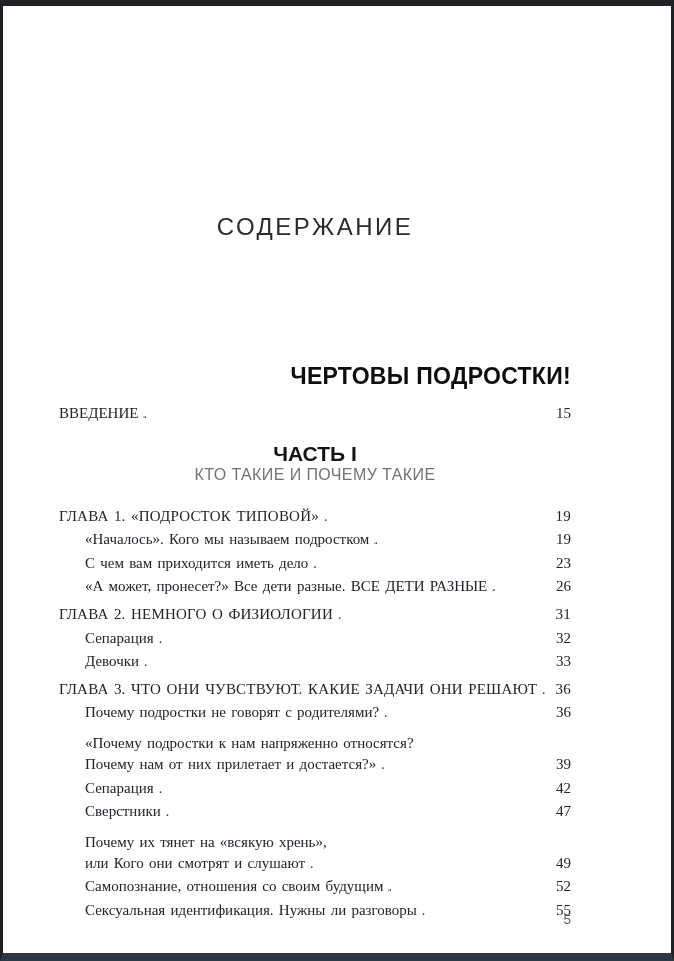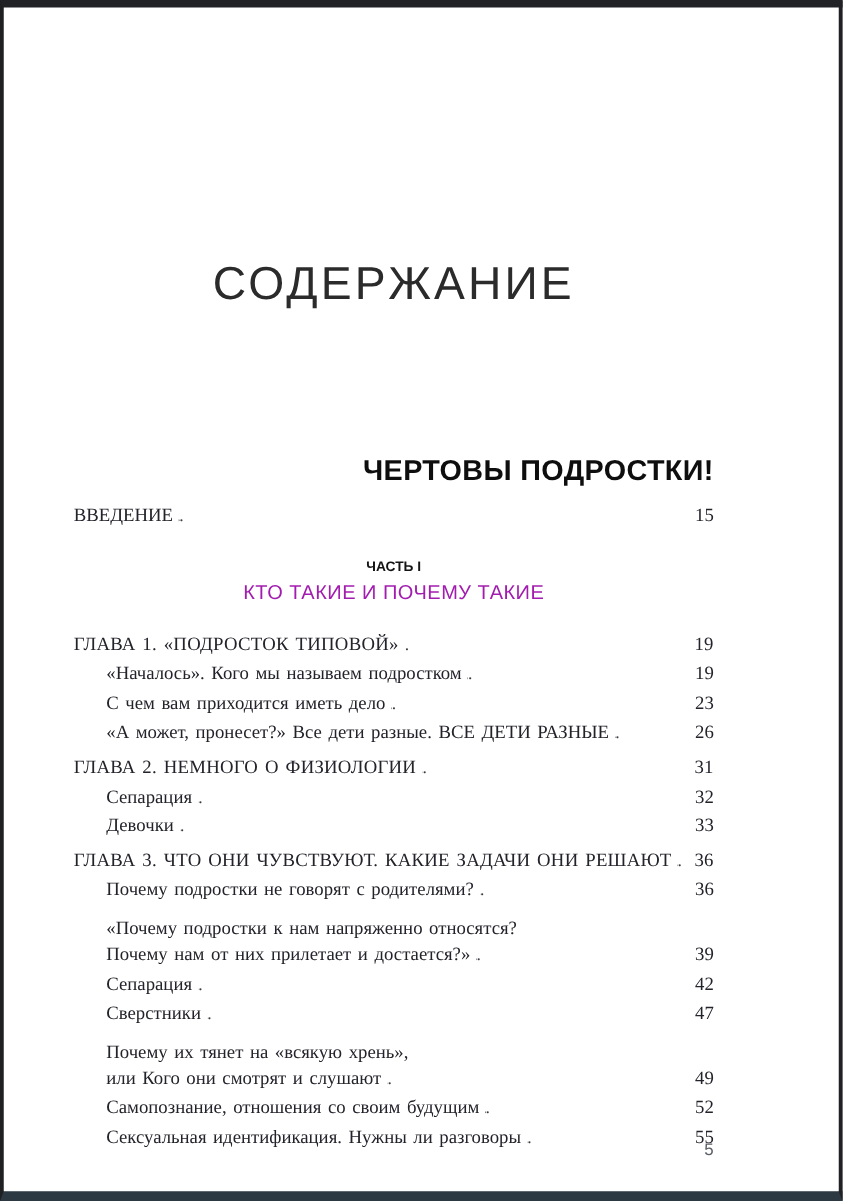--- a/index.html
+++ b/index.html
@@ -21,54 +21,54 @@
   .content {
     position: absolute;
     left: 56px;           
     width: 512px;
     top: 0;
   }
   .toc-title {
     margin: 204px 0 0 0;
     font-family: "Liberation Sans", sans-serif;
     font-weight: 400;
-    font-size: 37px;
+    font-size: 24px;
     line-height: 34px;
     letter-spacing: 2.5px;
     color: #2b2b2b;
     text-align: center;
   }
   .book-title {
     margin: 118px 0 0 0;
     font-family: "Liberation Sans", sans-serif;
     font-weight: 700;
     font-size: 23px;
     line-height: 28px;
     letter-spacing: 0.3px;
     color: #0e0e0e;
     text-align: right;
   }
   .intro-row { margin-top: 12px; }
   .part-heading {
     margin: 18px 0 0 0;
     font-family: "Liberation Sans", sans-serif;
     font-weight: 700;
-    font-size: 11px;
+    font-size: 21px;
     line-height: 20px;
     color: #141414;
     text-align: center;
   }
   .part-subtitle {
     margin: 1px 0 0 0;
     font-family: "Liberation Sans", sans-serif;
     font-weight: 400;
     font-size: 16px;
     line-height: 20px;
     letter-spacing: 0.4px;
-    color: #a21caf;
+    color: #737373;
     text-align: center;
   }
   .toc-entries { margin-top: 20px; }
   .toc-row {
     display: flex;
     align-items: center;
     line-height: 23.6px;
     font-size: 15px;
     color: #23232b;
     word-spacing: 1.5px;

